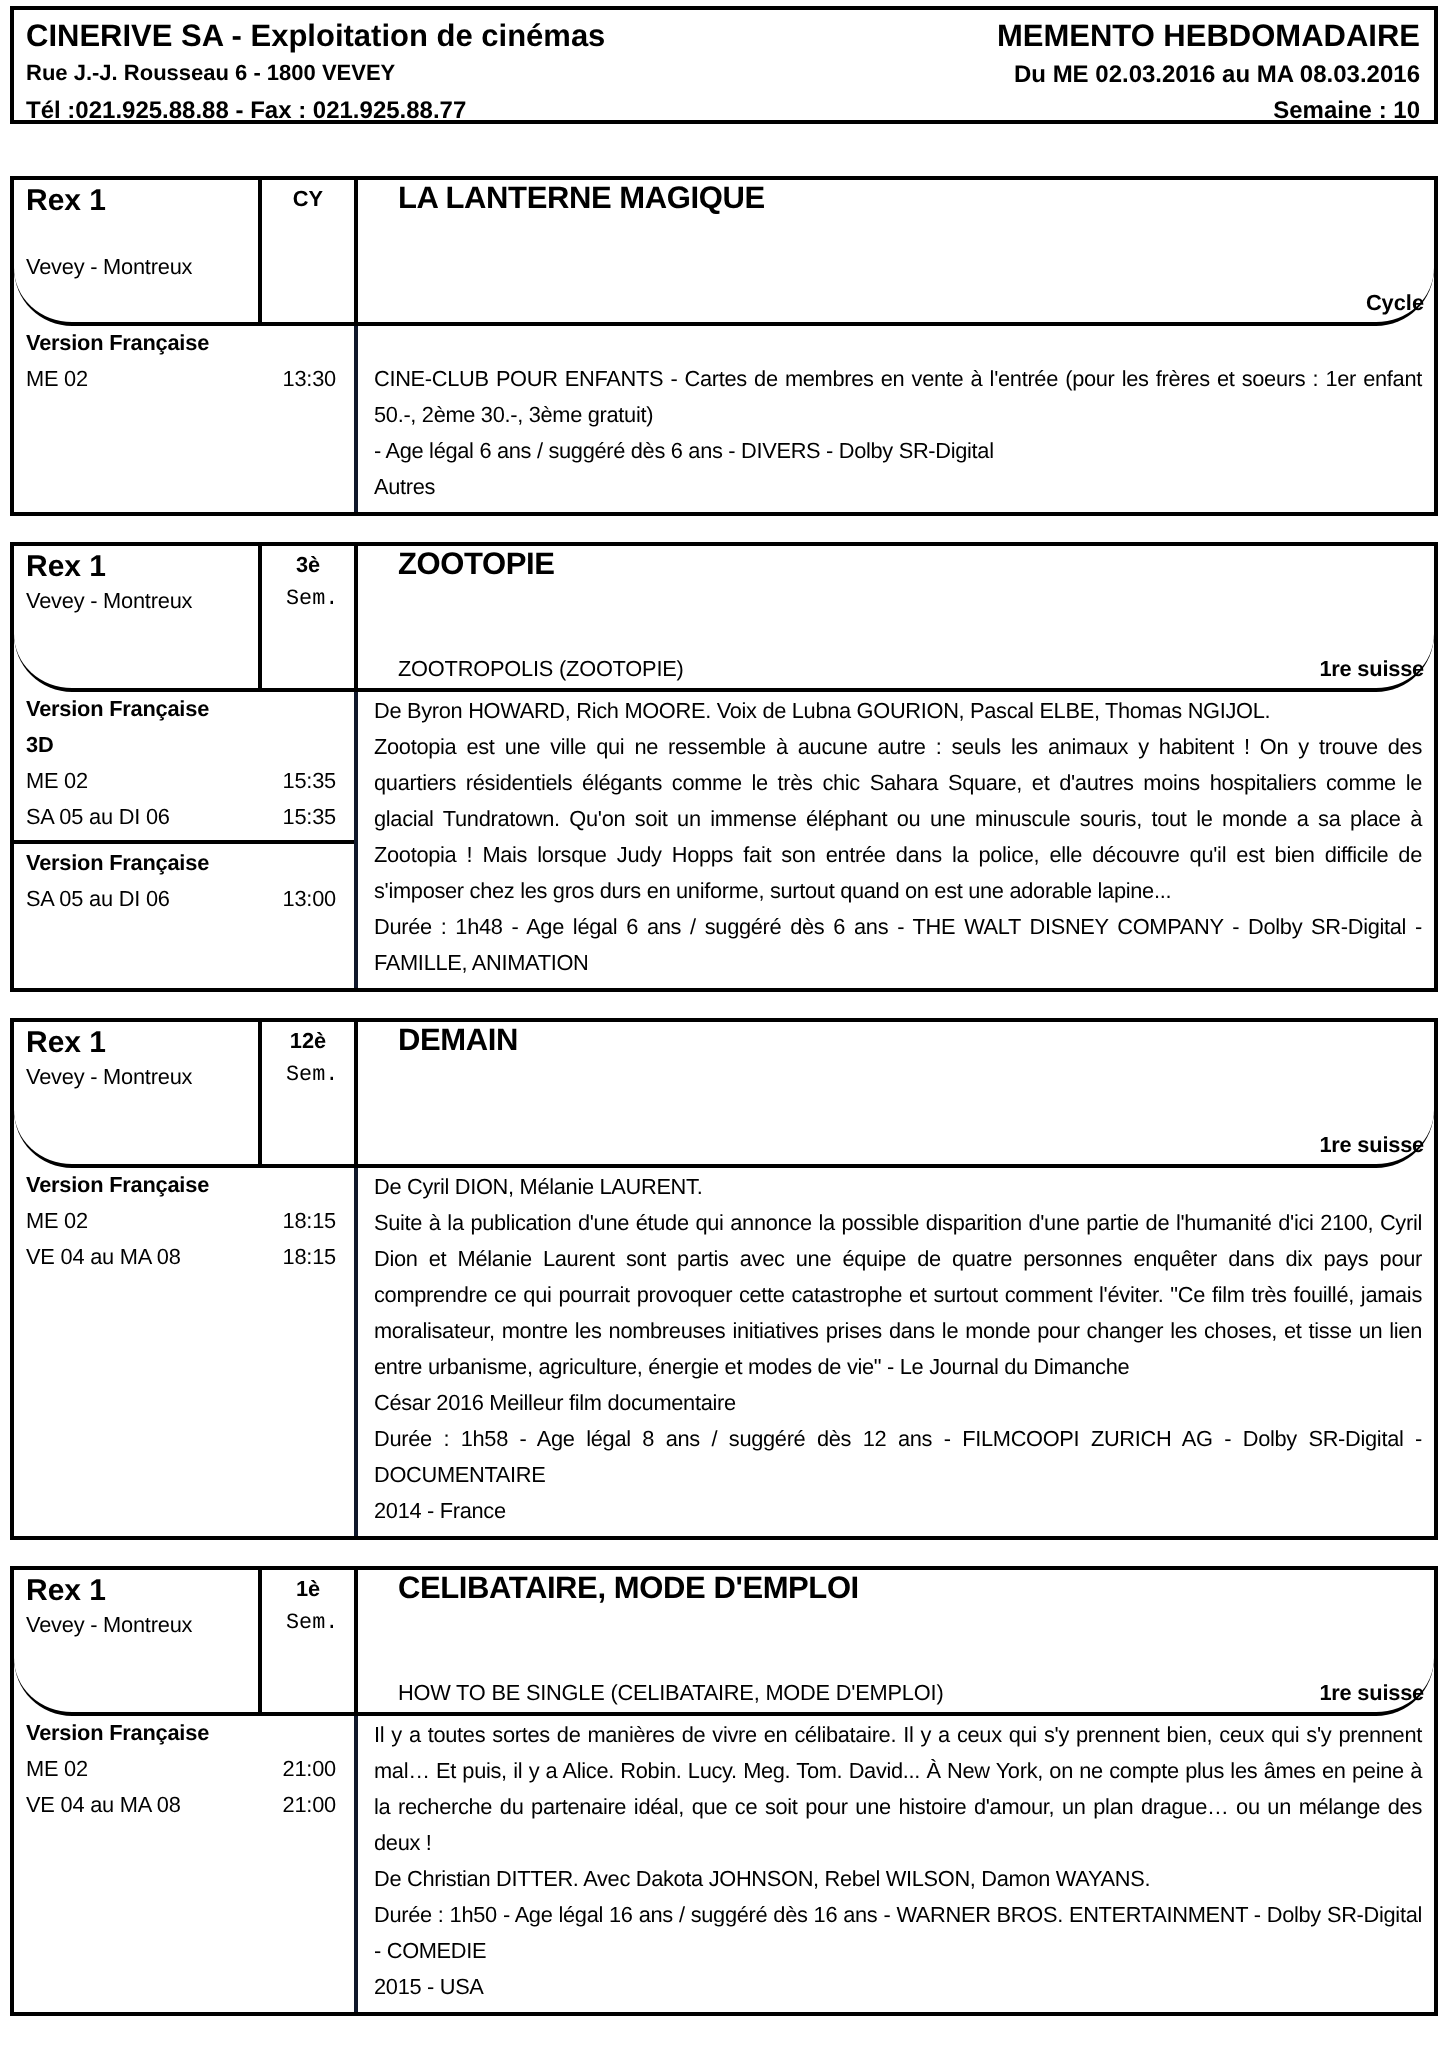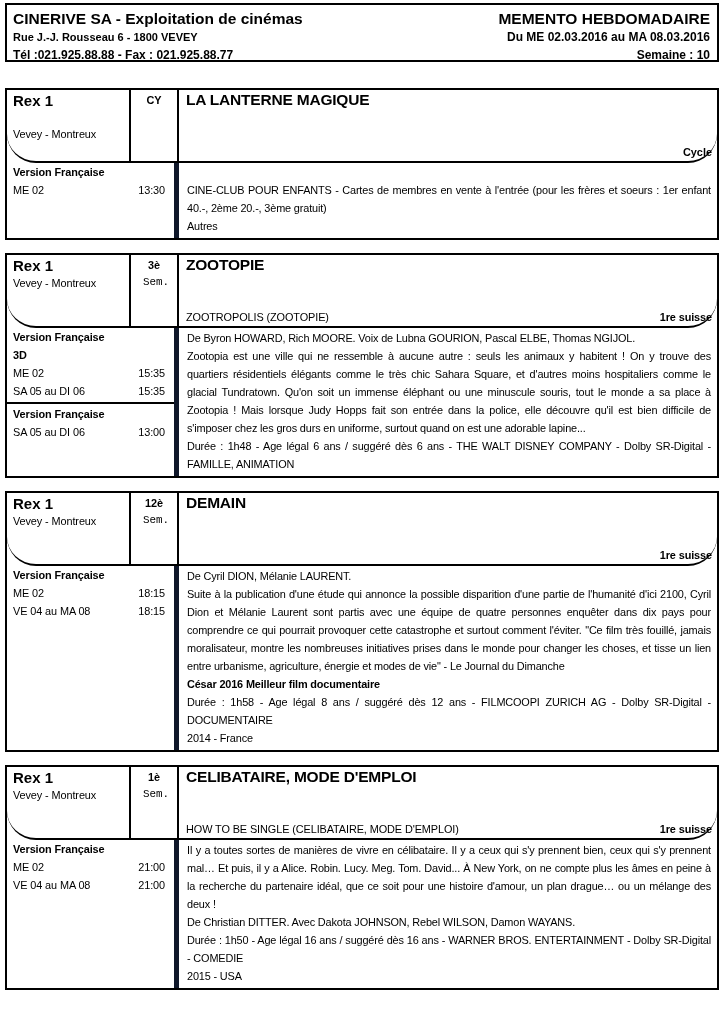--- a/index.html
+++ b/index.html
@@ -49,53 +49,53 @@
   .cinema-name { font-size: 15px; font-weight: bold; line-height: 19px; }
   .cinema-location { font-size: 10.9px; line-height: 16px; letter-spacing: -0.1px; }
   .fh-week {
     width: 48px; flex: 0 0 48px;
     border-right: 2px solid #000;
     text-align: center;
     padding: 2px 12px;
   }
   .week-label { font-size: 10.9px; font-weight: bold; line-height: 17px; }
   .week-sub   { font-size: 10.9px; line-height: 16px; font-family: Liberation Mono, monospace; }
-  .fh-title { flex: 1; padding: 0 5px 1px 7px; display: flex; flex-direction: column; }
+  .fh-title { flex: 1; padding: 0 5px 1px 20px; display: flex; flex-direction: column; }
   .film-title { font-size: 15.5px; font-weight: bold; line-height: 20px; letter-spacing: -0.2px; }
   .subtitle-row { display: flex; justify-content: space-between; font-size: 10.9px; line-height: 16px; letter-spacing: -0.1px; margin-top: 34px; }
   .premiere { font-weight: bold; margin-left: auto; }
   .cycle-row { margin-top: auto; text-align: right; font-size: 10.9px; font-weight: bold; line-height: 16px; }
 
   
   .cycle-block .film-header { min-height: 70px; }
   .cycle-block .fh-cinema .cinema-location { margin-top: auto; padding-bottom: 17px; }
   .cycle-block .fb-desc { padding-top: 18px; }
 
   .film-body { display: flex; }
   .fb-schedule {
     width: 172px; flex: 0 0 172px;
-    border-right: 5px solid #0f172a;
+    border-right: 2px solid #0f172a;
     font-size: 10.9px; line-height: 18px;
     letter-spacing: -0.1px;
     padding-bottom: 16px;
   }
   .sched-group { padding: 0 9px 0 6px; }
   .sched-group + .sched-group { border-top: 2px solid #000; margin-top: 2px; padding-top: 1px; }
   .sched-version, .sched-format { font-weight: bold; }
   .sched-row { display: flex; justify-content: space-between; }
 
   .fb-desc {
     flex: 1;
     padding: 1px 6px 3px 8px;
     font-size: 10.9px; line-height: 18px;
     letter-spacing: -0.15px;
     text-align: justify;
   }
   .fb-desc p { margin: 0; }
-  .fb-desc p.bold { font-weight: bold; }
+  .fb-desc p.bold { font-weight: normal; }
 </style>
 </head>
 <body>
 
 <div class="page">
 
   <div class="header-box">
     <div class="hb-left">
       <div class="hb-company">CINERIVE SA - Exploitation de cinémas</div>
       <div class="hb-address">Rue J.-J. Rousseau 6 - 1800 VEVEY</div>
@@ -132,21 +132,22 @@
         <div class="fb-schedule">
             <div class="sched-group">
               <div class="sched-version">Version Française</div>
               <div class="sched-row">
                 <span>ME 02</span>
                 <span>13:30</span>
               </div>
             </div>
           </div>
         <div class="fb-desc">
-            <p>CINE-CLUB POUR ENFANTS - Cartes de membres en vente à l'entrée (pour les frères et soeurs : 1er enfant 40.-, 2ème 20.-, 3ème gratuit)</p>
+            <p>CINE-CLUB POUR ENFANTS - Cartes de membres en vente à l'entrée (pour les frères et soeurs : 1er enfant 50.-, 2ème 30.-, 3ème gratuit)</p>
+            <p>- Age légal 6 ans / suggéré dès 6 ans - DIVERS - Dolby SR-Digital</p>
             <p>Autres</p>
           </div>
       </div>
     </section>
       <section class="film-block">
       <div class="film-header">
         <div class="fh-cinema">
           <div class="cinema-name">Rex 1</div>
           <div class="cinema-location">Vevey - Montreux</div>
         </div>

